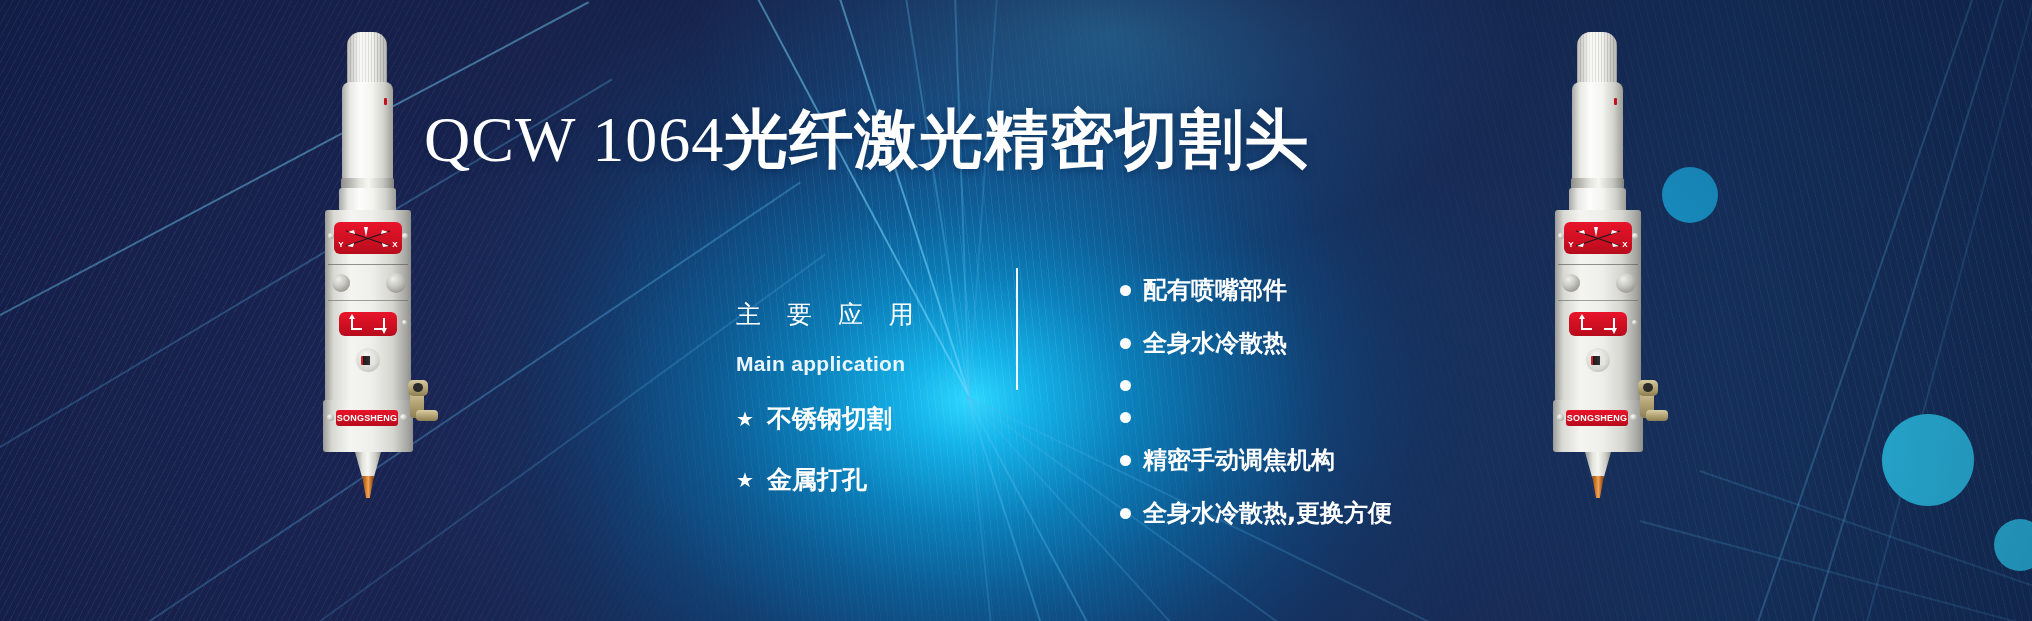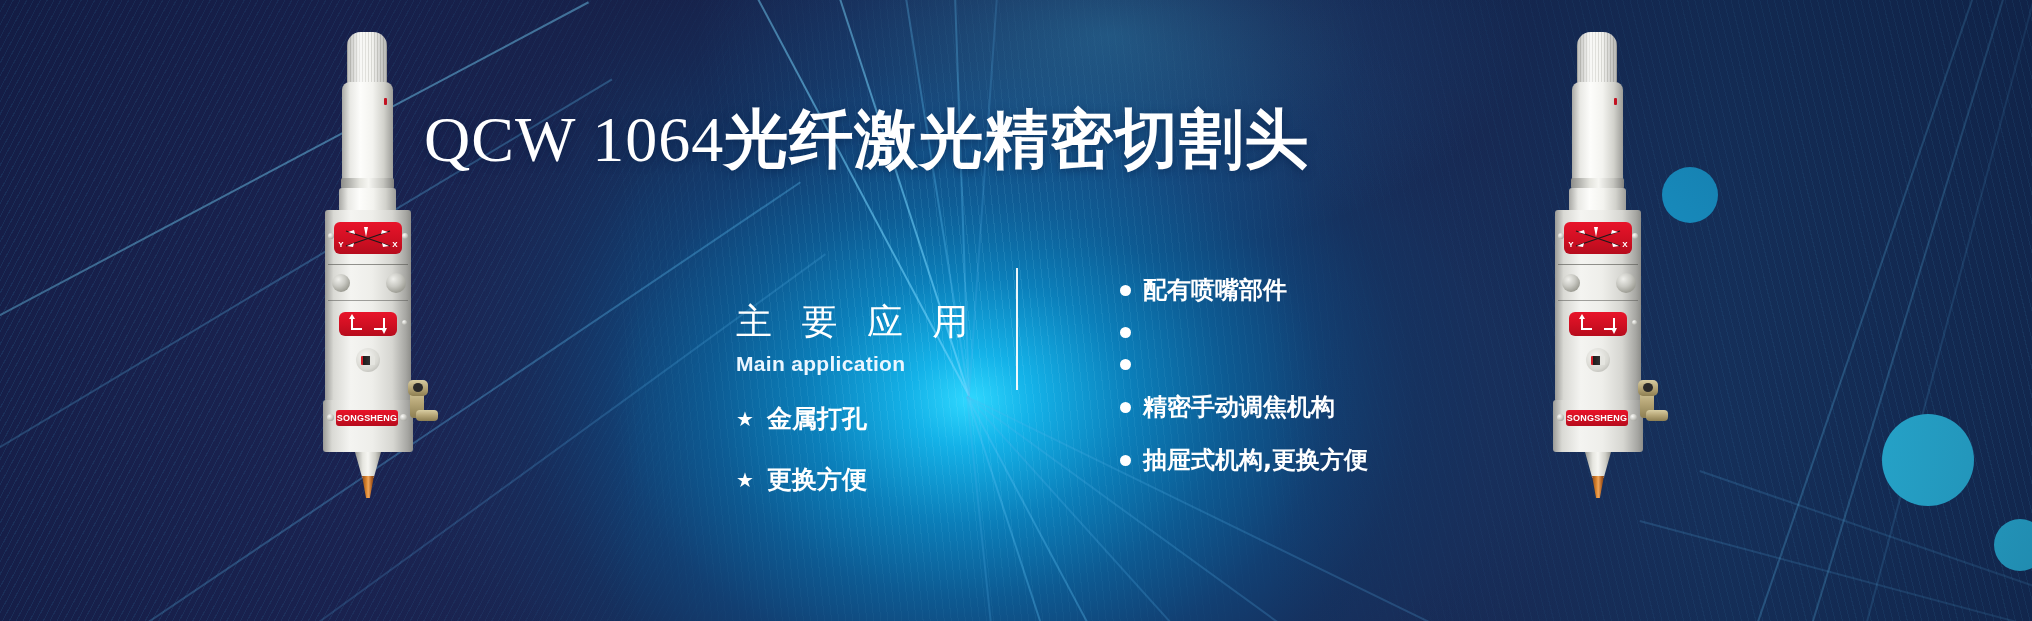--- a/index.html
+++ b/index.html
@@ -81,21 +81,21 @@
   .title .en{font-family:"Liberation Serif","DejaVu Serif",serif;font-weight:400;}
   .title .cn{font-family:"DejaVu Sans","Liberation Sans",sans-serif;font-weight:700;}
 
   .divider{
     position:absolute;left:1016px;top:268px;width:2px;height:122px;
     background:#ffffff;opacity:.92;
   }
 
   .app-head{
     position:absolute;left:736px;top:298px;
-    font-size:36px;color:#ffffff;letter-spacing:9px;font-weight:400;
+    font-size:25px;color:#ffffff;letter-spacing:9px;font-weight:400;
     font-family:"DejaVu Sans","Liberation Sans",sans-serif;
   }
   .app-sub{
     position:absolute;left:736px;top:352px;
     font-size:21px;color:#eaf6ff;font-weight:600;letter-spacing:.3px;
   }
 
   .app-list{position:absolute;left:736px;top:402px;}
   .app-item{
     display:flex;align-items:center;gap:13px;
@@ -210,48 +210,52 @@
   <div class="title">
     <span class="en">QCW 1064</span><span class="cn">光纤激光精密切割头</span>
   </div>
 
   <div class="app-head">主 要 应 用</div>
   <div class="app-sub">Main application</div>
 
   <div class="app-list">
     <div class="app-item">
       <span class="star">★</span>
-      <span>金属打孔</span>
+      <span>不锈钢切割</span>
     </div>
     <div class="app-item">
       <span class="star">★</span>
-      <span>更换方便</span>
+      <span>金属打孔</span>
     </div>
   </div>
 
   <div class="divider"></div>
 
   <div class="feat-list">
     <div class="feat-item">
       <span class="bullet"></span>
       <span>配有喷嘴部件</span>
     </div>
     <div class="feat-item">
       <span class="bullet"></span>
+      <span>全身水冷散热</span>
+    </div>
+    <div class="feat-item">
+      <span class="bullet"></span>
     </div>
     <div class="feat-item">
       <span class="bullet"></span>
     </div>
     <div class="feat-item">
       <span class="bullet"></span>
       <span>精密手动调焦机构</span>
     </div>
     <div class="feat-item">
       <span class="bullet"></span>
-      <span>抽屉式机构,更换方便</span>
+      <span>全身水冷散热,更换方便</span>
     </div>
   </div>
 
   <div class="head" id="head-left" style="left:318px;top:30px;">
 
   <div class="hd knurl" style="left:29px;top:2px;width:40px;height:52px;border-radius:14px 14px 3px 3px;"></div>
   <div class="hd" style="left:29px;top:2px;width:40px;height:52px;border-radius:14px 14px 3px 3px;
               background:linear-gradient(90deg,rgba(0,0,0,.22) 0%,rgba(255,255,255,.5) 32%,rgba(255,255,255,.18) 62%,rgba(0,0,0,.25) 100%);"></div>
 
   <div class="hd cyl" style="left:24px;top:52px;width:51px;height:100px;border-radius:8px 8px 2px 2px;"></div>

